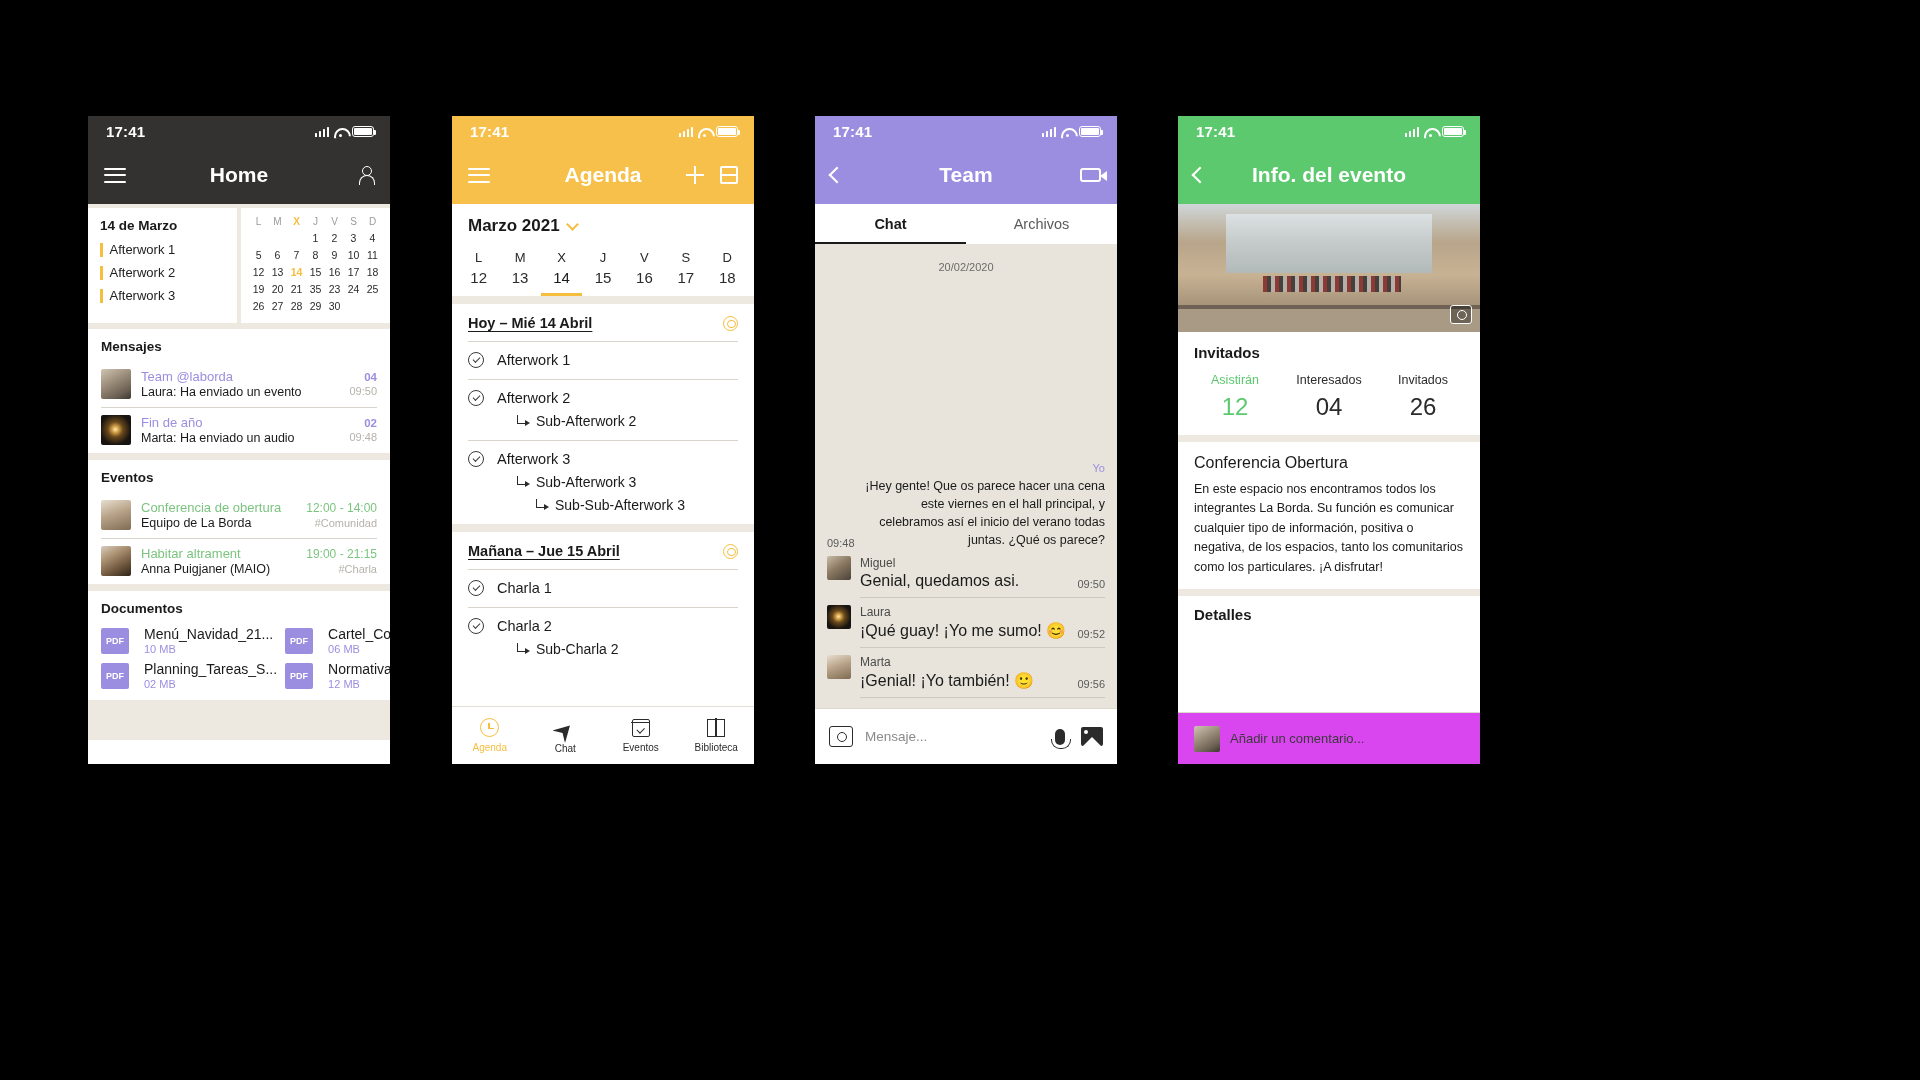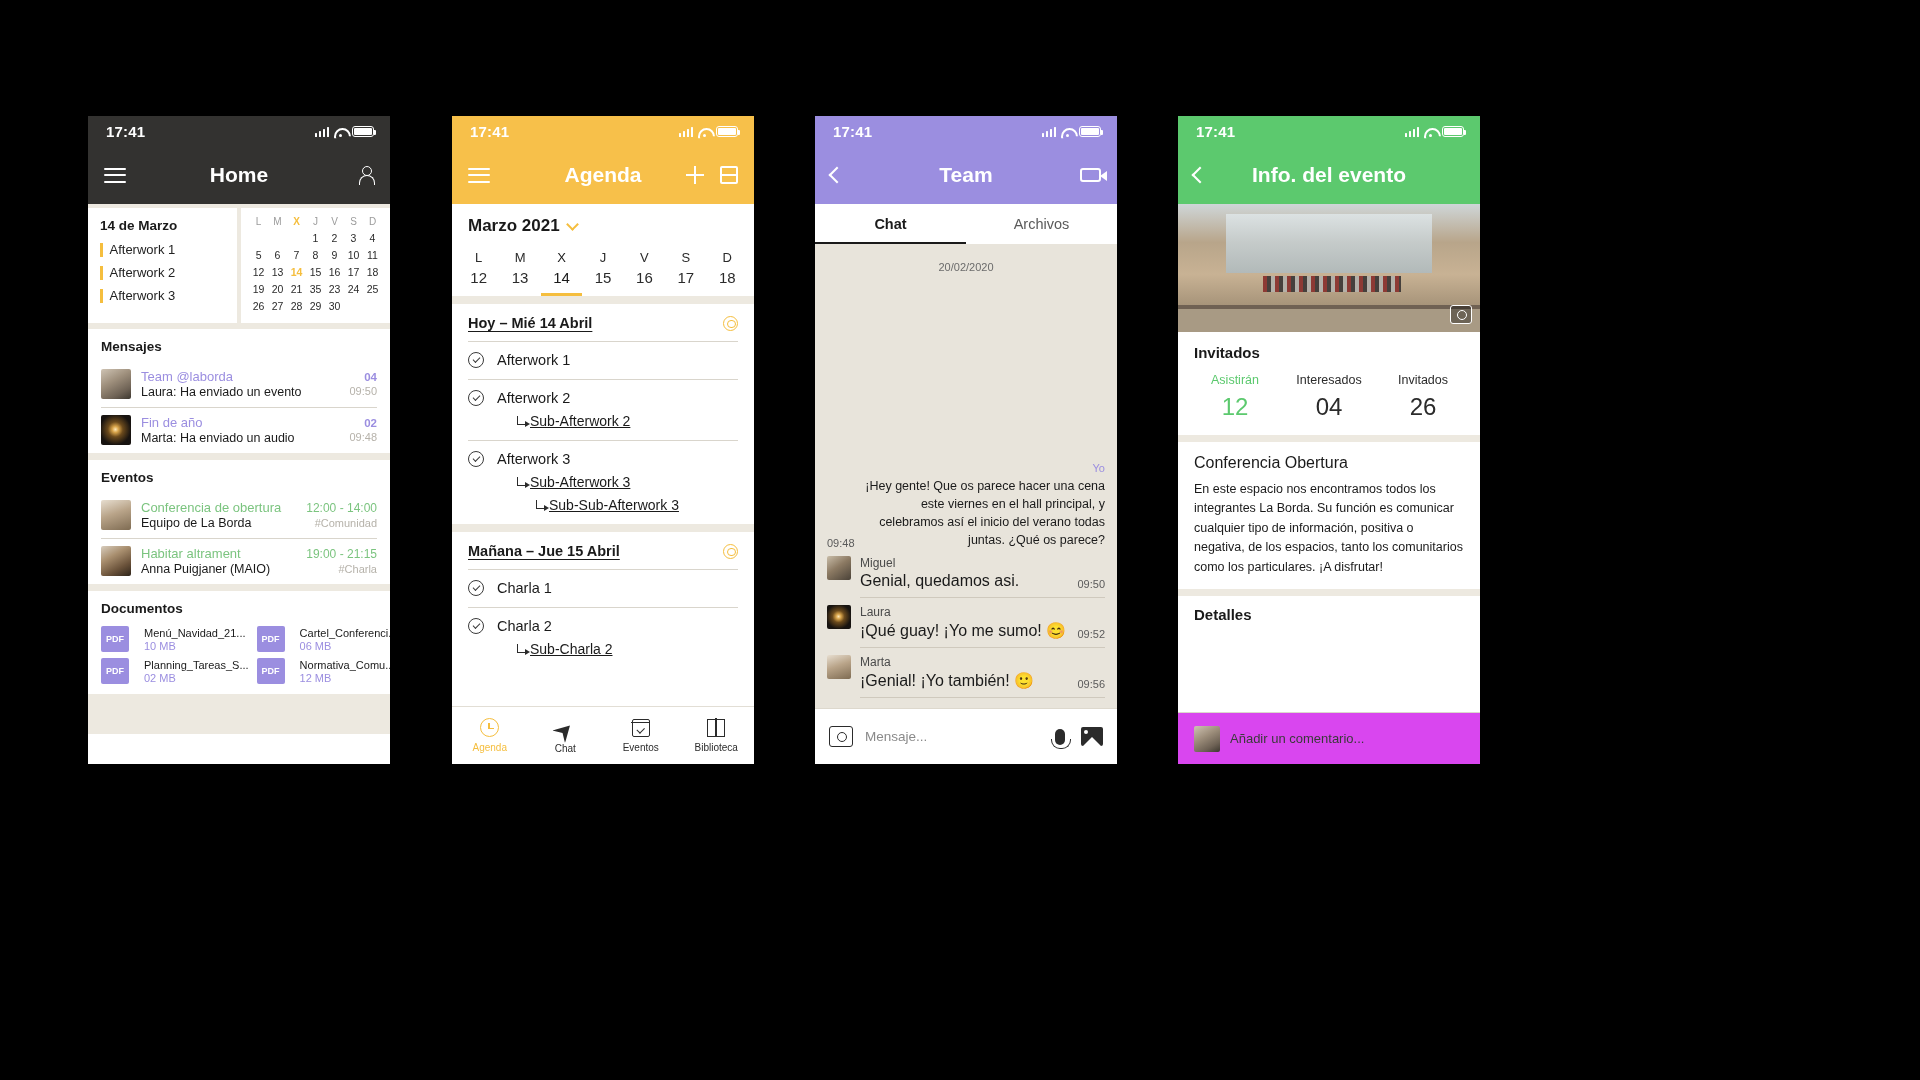--- a/index.html
+++ b/index.html
@@ -108,21 +108,21 @@
   .rw-t2 { font-size:12.5px; color:#1a1a1a; }
   .rw-side { text-align:right; flex:0 0 auto; }
   .rw-s1 { font-size:11.5px; color:#9b8ee0; font-weight:bold; }
   .rw-s1.green { color:#7bc47f; font-weight:normal; font-size:12px; }
   .rw-s2 { font-size:11px; color:#b6b2aa; margin-top:2px; }
   .divider { height:1px; background:#d9d5cc; margin:0 13px; }
   .gap { height:7px; background:#EDE9E0; }
   .docs { display:grid; grid-template-columns:1fr 1fr; gap:6px 8px; padding:2px 13px 10px 13px; }
   .doc { display:flex; align-items:center; gap:15px; }
   .pdf-ico { width:28px; height:26px; flex:0 0 28px; background:#9b8ee0; color:#fff; font-size:9px; font-weight:bold; display:flex; align-items:center; justify-content:center; border-radius:2px; }
-  .doc-name { font-size:11px; color:#1a1a1a; white-space:nowrap; overflow:hidden; text-overflow:ellipsis; }
+  .doc-name { font-size:14px; color:#1a1a1a; white-space:nowrap; overflow:hidden; text-overflow:ellipsis; }
   .doc-size { font-size:11px; color:#9b8ee0; margin-top:1px; }
 
   
   #phone2 .statusbar, #phone2 .navbar { background:#F7C04A; }
   .p2-month { display:flex; align-items:center; gap:8px; padding:12px 16px 10px 16px; background:#fff; }
   .p2-month b { font-size:17px; color:#1a1a1a; }
   .chev-dn { width:9px; height:9px; border-right:2.2px solid #F5BE3E; border-bottom:2.2px solid #F5BE3E; transform:rotate(45deg); margin-top:-4px; }
   .p2-week { display:grid; grid-template-columns:repeat(7,1fr); text-align:center; padding:2px 6px 0 6px; background:#fff; }
   .p2-week .d { font-size:13px; color:#2b2b2b; padding:2px 0 4px 0; }
   .p2-week .n { font-size:15px; color:#2b2b2b; padding-bottom:7px; }
@@ -131,21 +131,21 @@
   .p2-band { height:8px; background:#EDE9E0; }
   .p2-dayhdr { display:flex; align-items:center; justify-content:space-between; padding:11px 16px 10px 16px; }
   .p2-dayhdr span { font-size:14.5px; font-weight:bold; color:#1a1a1a; text-decoration:underline; text-underline-offset:3px; }
   .target { width:15px; height:15px; border:1.7px solid #F5BE3E; border-radius:50%; position:relative; }
   .target::after { content:""; position:absolute; left:3.2px; top:3.2px; width:6.6px; height:6.6px; border:1.7px solid #F5BE3E; border-radius:50%; }
   .task { padding:10px 16px 11px 16px; }
   .task-line { display:flex; align-items:center; gap:13px; }
   .check { width:16px; height:16px; flex:0 0 16px; border:1.5px solid #3a3a3a; border-radius:50%; position:relative; }
   .check::after { content:""; position:absolute; left:3.6px; top:4.4px; width:6px; height:3px; border-left:1.5px solid #3a3a3a; border-bottom:1.5px solid #3a3a3a; transform:rotate(-45deg); }
   .task-t { font-size:14.5px; color:#1a1a1a; }
-  .subtask { display:flex; align-items:flex-end; gap:2px; margin:7px 0 0 49px; font-size:14px; color:#1a1a1a;text-decoration:underline; }
+  .subtask { display:flex; align-items:center; gap:8px; margin:7px 0 0 49px; font-size:14px; color:#1a1a1a; }
   .subtask.deep { margin-left:68px; }
   .elbow { width:11px; height:9px; border-left:1.6px solid #2b2b2b; border-bottom:1.6px solid #2b2b2b; position:relative; margin-bottom:4px; }
   .elbow::after { content:""; position:absolute; right:-2px; bottom:-3.2px; border-top:3.4px solid transparent; border-bottom:3.4px solid transparent; border-left:5px solid #2b2b2b; }
   .task-div { height:1px; background:#d9d5cc; margin:0 16px; }
   .tabbar { height:58px; flex:0 0 58px; display:flex; background:#fff; border-top:1px solid #e2ded5; }
   .tab { flex:1; display:flex; flex-direction:column; align-items:center; justify-content:center; gap:5px; }
   .tab span { font-size:10px; color:#2b2b2b; }
   .tab.active span { color:#F5BE3E; }
   .ic-clock { width:19px; height:19px; border:1.8px solid #F5BE3E; border-radius:50%; position:relative; }
   .ic-clock::before { content:""; position:absolute; left:7.2px; top:3.5px; width:1.6px; height:6px; background:#F5BE3E; }

